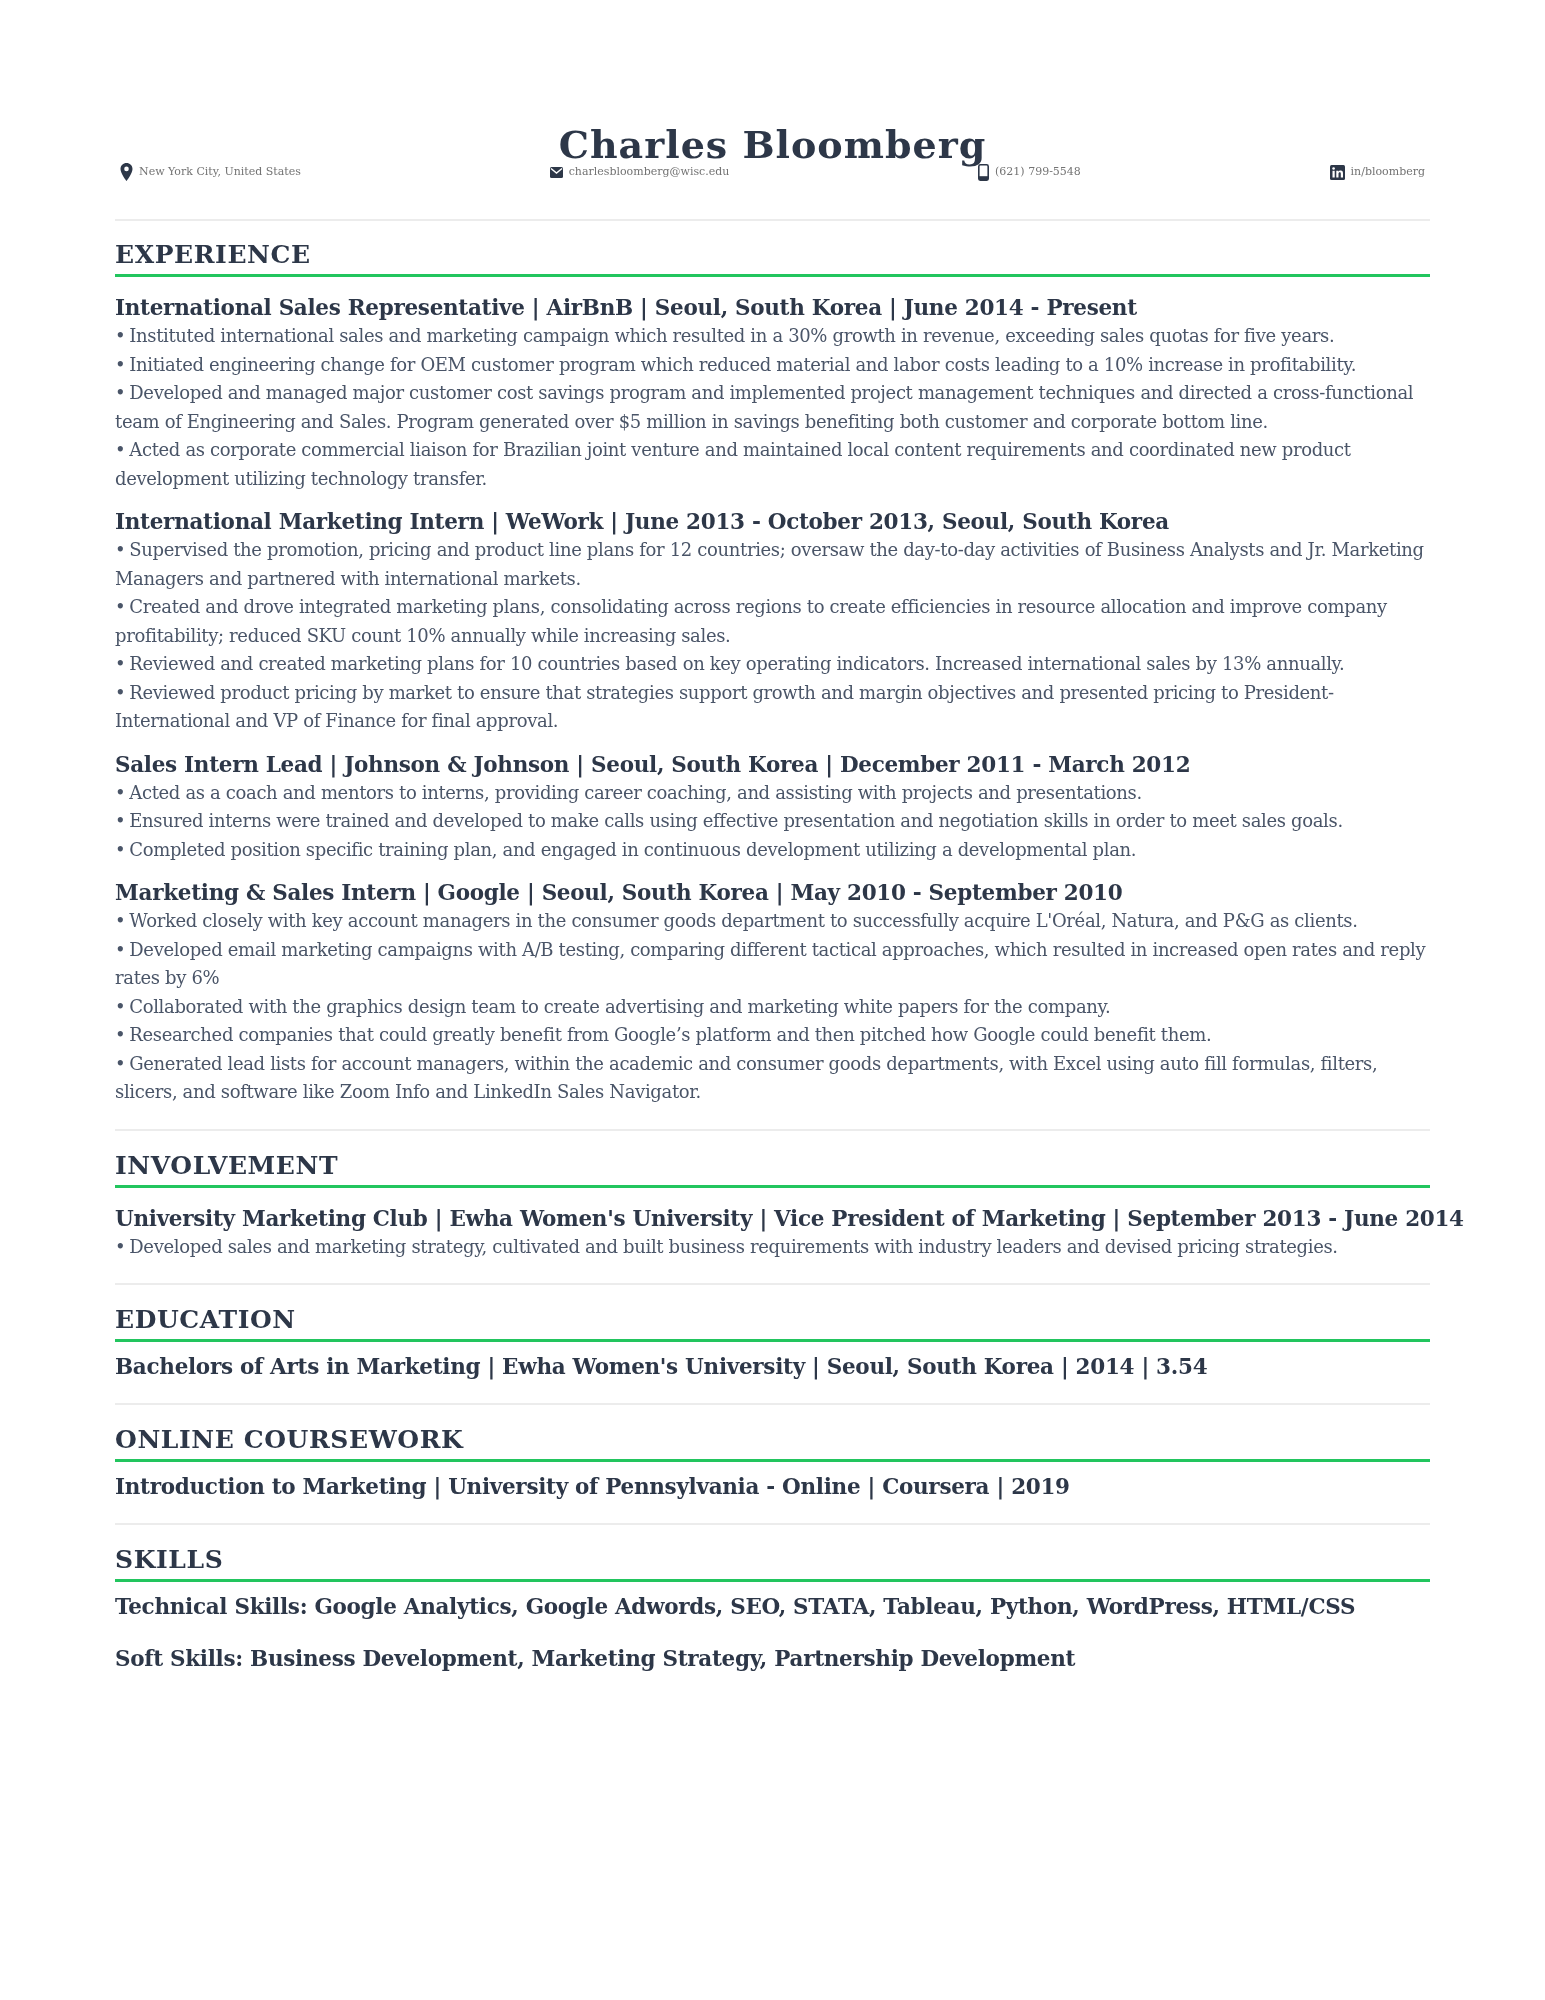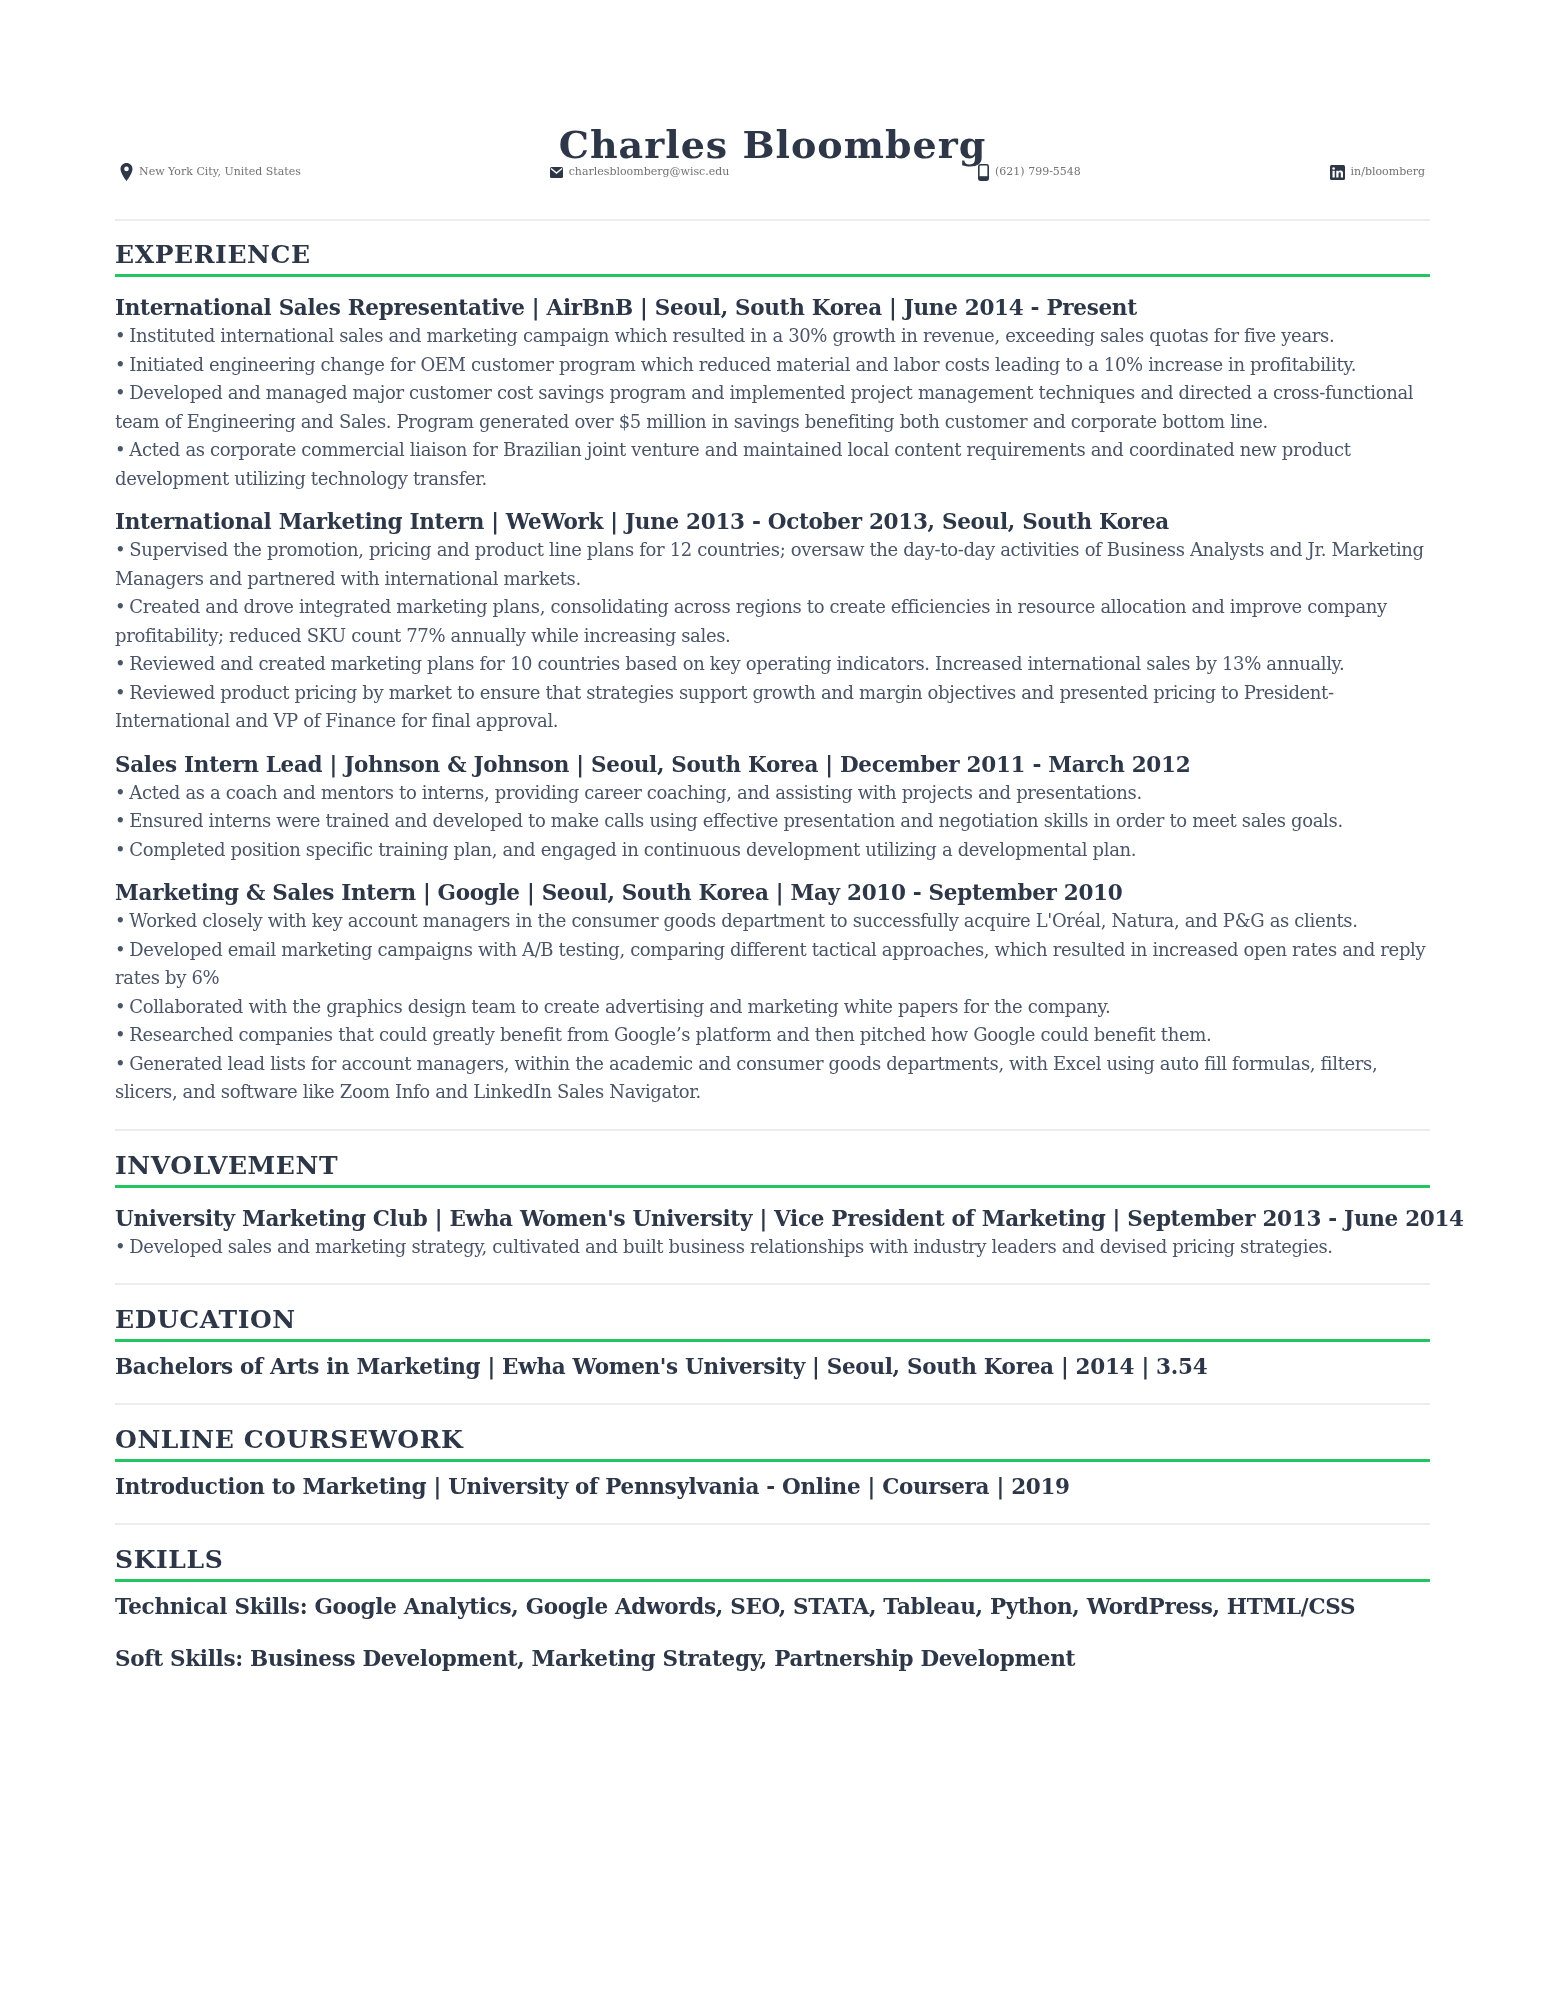--- a/index.html
+++ b/index.html
@@ -191,21 +191,21 @@
           <li class="bullet"><span class="bullet-dot">•</span><span>Initiated engineering change for OEM customer program which reduced material and labor costs leading to a 10% increase in profitability.</span></li>
           <li class="bullet"><span class="bullet-dot">•</span><span>Developed and managed major customer cost savings program and implemented project management techniques and directed a cross-functional team of Engineering and Sales. Program generated over $5 million in savings benefiting both customer and corporate bottom line.</span></li>
           <li class="bullet"><span class="bullet-dot">•</span><span>Acted as corporate commercial liaison for Brazilian joint venture and maintained local content requirements and coordinated new product development utilizing technology transfer.</span></li>
         </ul>
       </div>
 
       <div class="entry">
         <div class="entry-title">International Marketing Intern | WeWork | June 2013 - October 2013, Seoul, South Korea</div>
         <ul class="bullets">
           <li class="bullet"><span class="bullet-dot">•</span><span>Supervised the promotion, pricing and product line plans for 12 countries; oversaw the day-to-day activities of Business Analysts and Jr. Marketing Managers and partnered with international markets.</span></li>
-          <li class="bullet"><span class="bullet-dot">•</span><span>Created and drove integrated marketing plans, consolidating across regions to create efficiencies in resource allocation and improve company profitability; reduced SKU count 77% annually while increasing sales.</span></li>
+          <li class="bullet"><span class="bullet-dot">•</span><span>Created and drove integrated marketing plans, consolidating across regions to create efficiencies in resource allocation and improve company profitability; reduced SKU count 10% annually while increasing sales.</span></li>
           <li class="bullet"><span class="bullet-dot">•</span><span>Reviewed and created marketing plans for 10 countries based on key operating indicators. Increased international sales by 13% annually.</span></li>
           <li class="bullet"><span class="bullet-dot">•</span><span>Reviewed product pricing by market to ensure that strategies support growth and margin objectives and presented pricing to President-International and VP of Finance for final approval.</span></li>
         </ul>
       </div>
 
       <div class="entry">
         <div class="entry-title">Sales Intern Lead | Johnson &amp; Johnson | Seoul, South Korea | December 2011 - March 2012</div>
         <ul class="bullets">
           <li class="bullet"><span class="bullet-dot">•</span><span>Acted as a coach and mentors to interns, providing career coaching, and assisting with projects and presentations.</span></li>
           <li class="bullet"><span class="bullet-dot">•</span><span>Ensured interns were trained and developed to make calls using effective presentation and negotiation skills in order to meet sales goals.</span></li>
@@ -225,21 +225,21 @@
       </div>
     </section>
 
     <div class="section-sep"></div>
 
     <section class="section">
       <h2 class="section-title">INVOLVEMENT</h2>
       <div class="entry last">
         <div class="entry-title first">University Marketing Club | Ewha Women's University | Vice President of Marketing | September 2013 - June 2014</div>
         <ul class="bullets">
-          <li class="bullet"><span class="bullet-dot">•</span><span>Developed sales and marketing strategy, cultivated and built business relationships with industry leaders and devised pricing strategies.</span></li>
+          <li class="bullet"><span class="bullet-dot">•</span><span>Developed sales and marketing strategy, cultivated and built business requirements with industry leaders and devised pricing strategies.</span></li>
         </ul>
       </div>
     </section>
 
     <div class="section-sep"></div>
 
     <section class="section">
       <h2 class="section-title">EDUCATION</h2>
       <div class="plain-title">Bachelors of Arts in Marketing | Ewha Women's University | Seoul, South Korea | 2014 | 3.54</div>
     </section>

